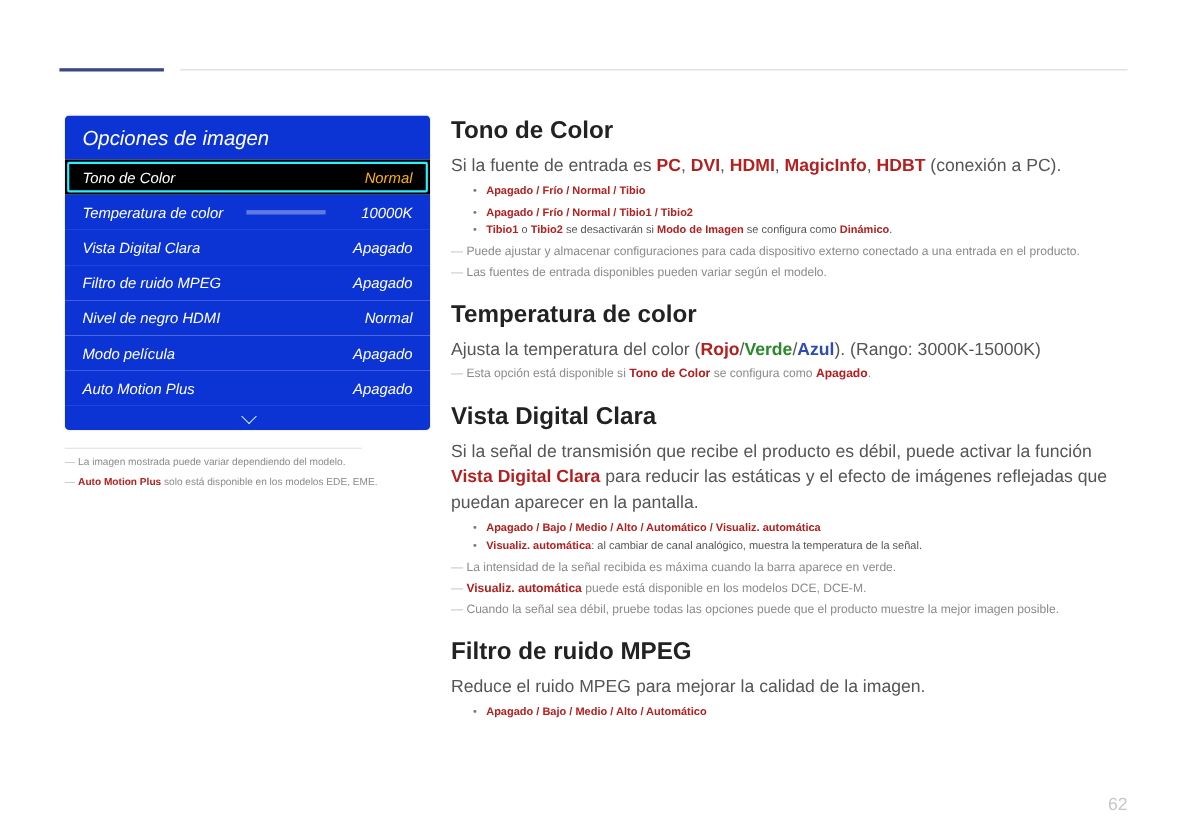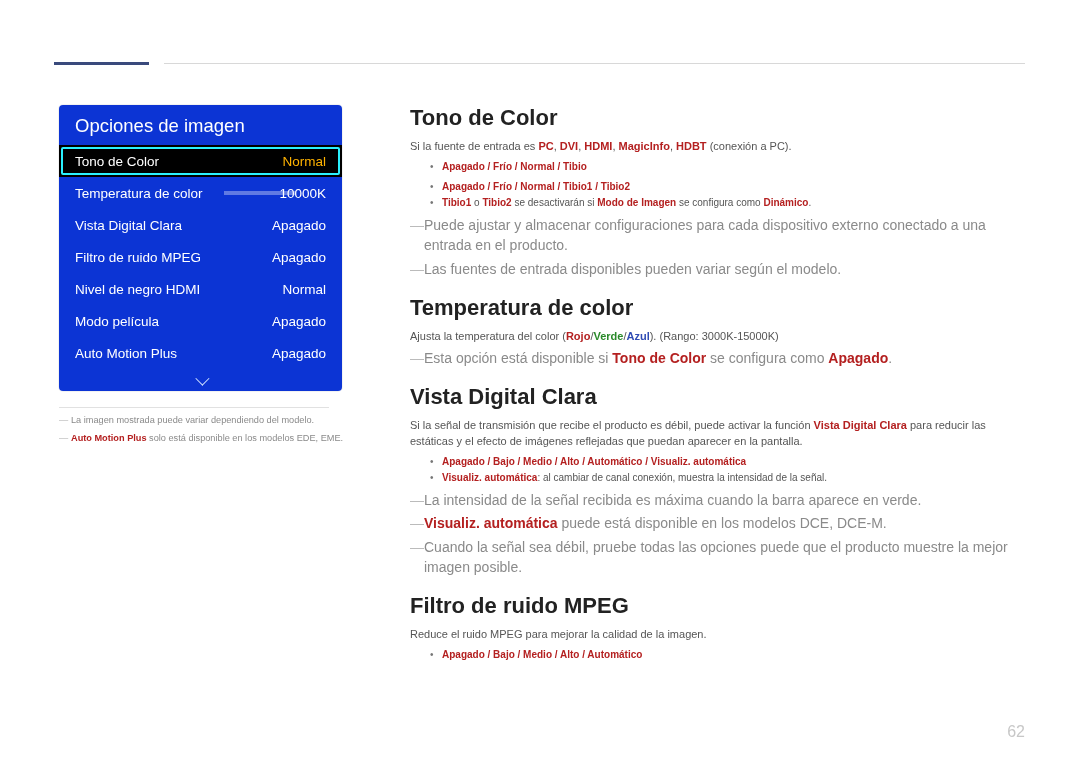--- a/index.html
+++ b/index.html
@@ -33,25 +33,26 @@
     left: 55px;
     right: 55px;
     display: flex;
     gap: 55px;
   }
   .left-col { width: 300px; flex: none; }
   .right-col { flex: 1; }
 
   
   .menu {
-    width: 283px;
+    width: 332px;
     border-radius: 4px;
     overflow: hidden;
     margin-left: 4px;
     box-shadow: 0 0 0 1px rgba(0,0,0,.05);
+    font-style: italic;
   }
   .menu-title {
     background: #0c34d4;
     color: #fff;
     font-size: 18.5px;
     font-weight: 300;
     padding: 10px 16px 8px;
   }
   .menu-item {
     background: #0c34d4;
@@ -131,21 +132,21 @@
   
   h2.sec-title {
     font-size: 22px;
     font-weight: 600;
     color: #222;
     margin-bottom: 8px;
     margin-top: 16px;
   }
   h2.sec-title:first-child { margin-top: 0; }
   .para {
-    font-size: 11px;
+    font-size: 16px;
     color: #555;
     line-height: 1.45;
     margin: 3px 0;
   }
   .red { color: #b42020; font-weight: 600; }
   .blue { color: #2f4bb4; font-weight: 600; }
   ul.opts { list-style: none; margin: 4px 0 4px 22px; }
   ul.opts li {
     font-size: 10px;
     color: #555;
@@ -153,21 +154,21 @@
     padding-left: 10px;
     line-height: 1.6;
   }
   ul.opts li::before {
     content: "•";
     position: absolute;
     left: -2px;
     color: #777;
   }
   .dash-line {
-    font-size: 14px;
+    font-size: 11px;
     color: #8a8a8a;
     line-height: 1.45;
     margin: 3px 0;
     padding-left: 14px;
     position: relative;
   }
   .dash-line::before {
     content: "―";
     position: absolute; left: 0;
     color: #bbb;
@@ -261,21 +262,21 @@
       <span>Esta opción está disponible si </span><span class="red">Tono de Color</span><span> se configura como </span><span class="red">Apagado</span><span>.</span>
     </p>
 
     <h2 class="sec-title">Vista Digital Clara</h2>
     <p class="para">
       <span>Si la señal de transmisión que recibe el producto es débil, puede activar la función </span><span class="red">Vista Digital Clara</span><span> para reducir las estáticas y el efecto de imágenes reflejadas que puedan aparecer en la pantalla.</span>
     </p>
     <ul class="opts">
       <li><span class="red">Apagado / Bajo / Medio / Alto / Automático / Visualiz. automática</span></li>
       <li>
-        <span class="red">Visualiz. automática</span><span>: al cambiar de canal conexión, muestra la intensidad de la señal.</span>
+        <span class="red">Visualiz. automática</span><span>: al cambiar de canal analógico, muestra la temperatura de la señal.</span>
       </li>
     </ul>
     <p class="dash-line">La intensidad de la señal recibida es máxima cuando la barra aparece en verde.</p>
     <p class="dash-line">
       <span class="red">Visualiz. automática</span><span> puede está disponible en los modelos DCE, DCE-M.</span>
     </p>
     <p class="dash-line">Cuando la señal sea débil, pruebe todas las opciones puede que el producto muestre la mejor imagen posible.</p>
 
     <h2 class="sec-title">Filtro de ruido MPEG</h2>
     <p class="para">Reduce el ruido MPEG para mejorar la calidad de la imagen.</p>

